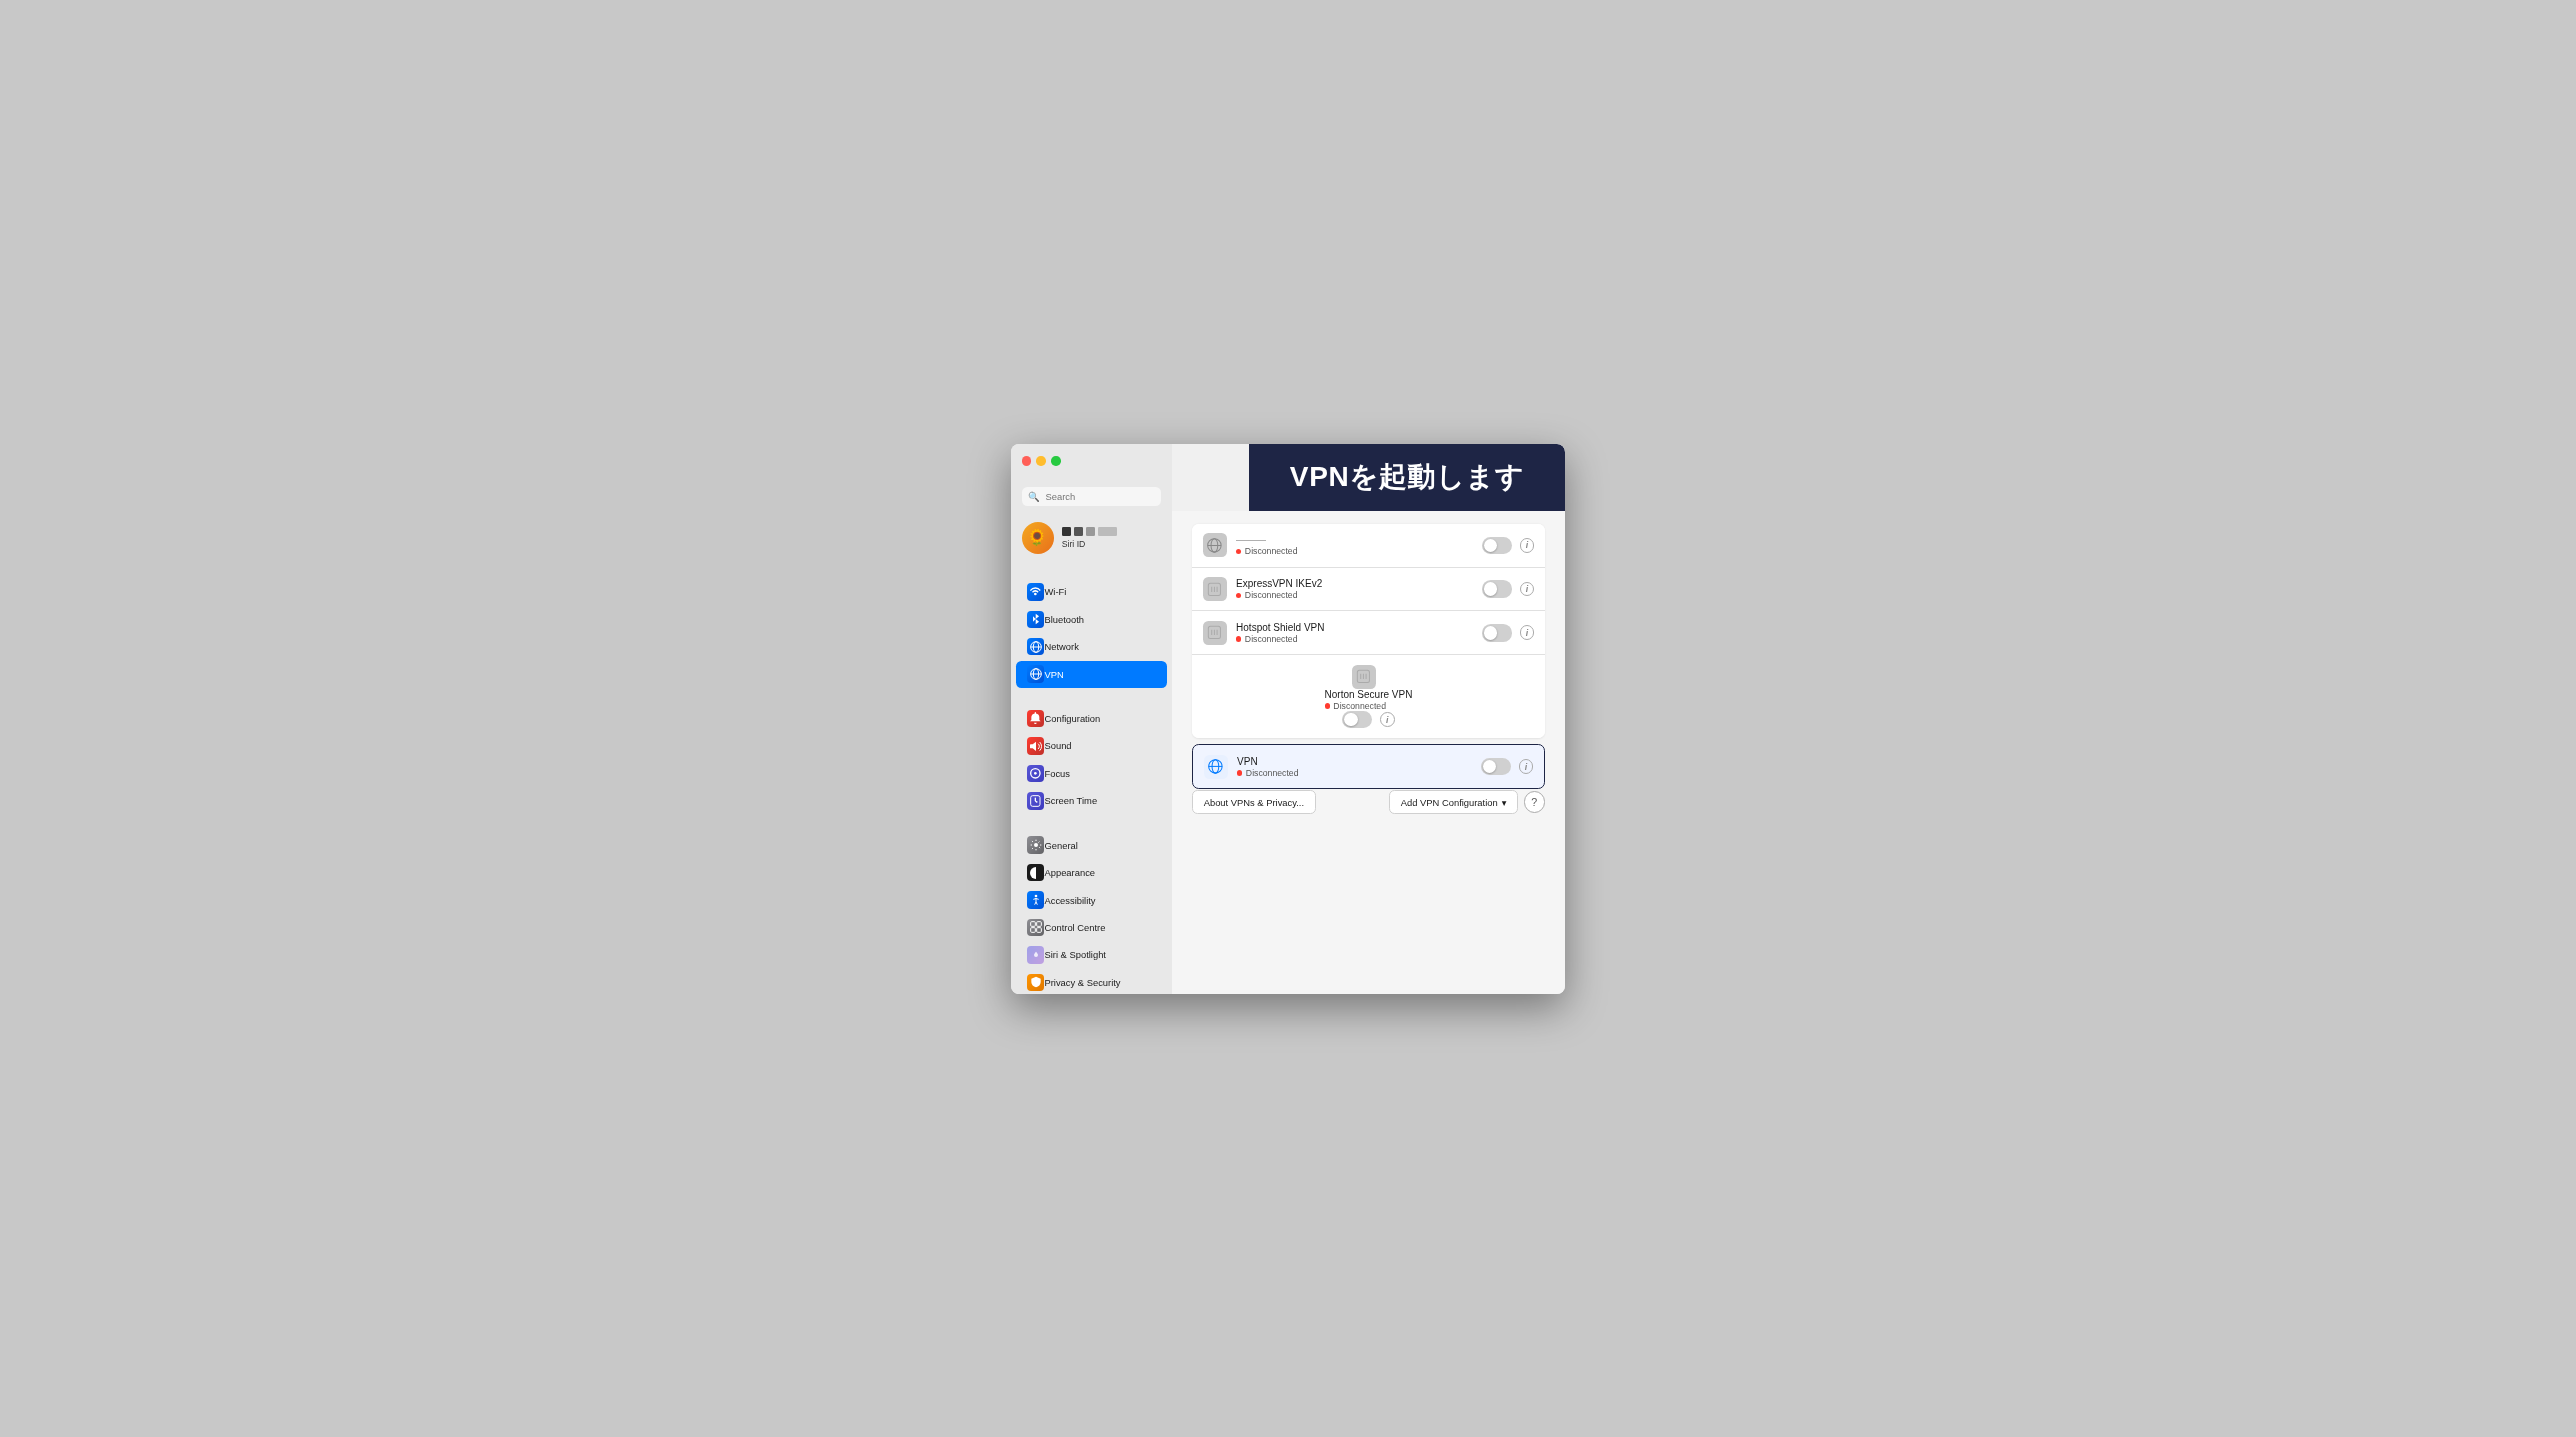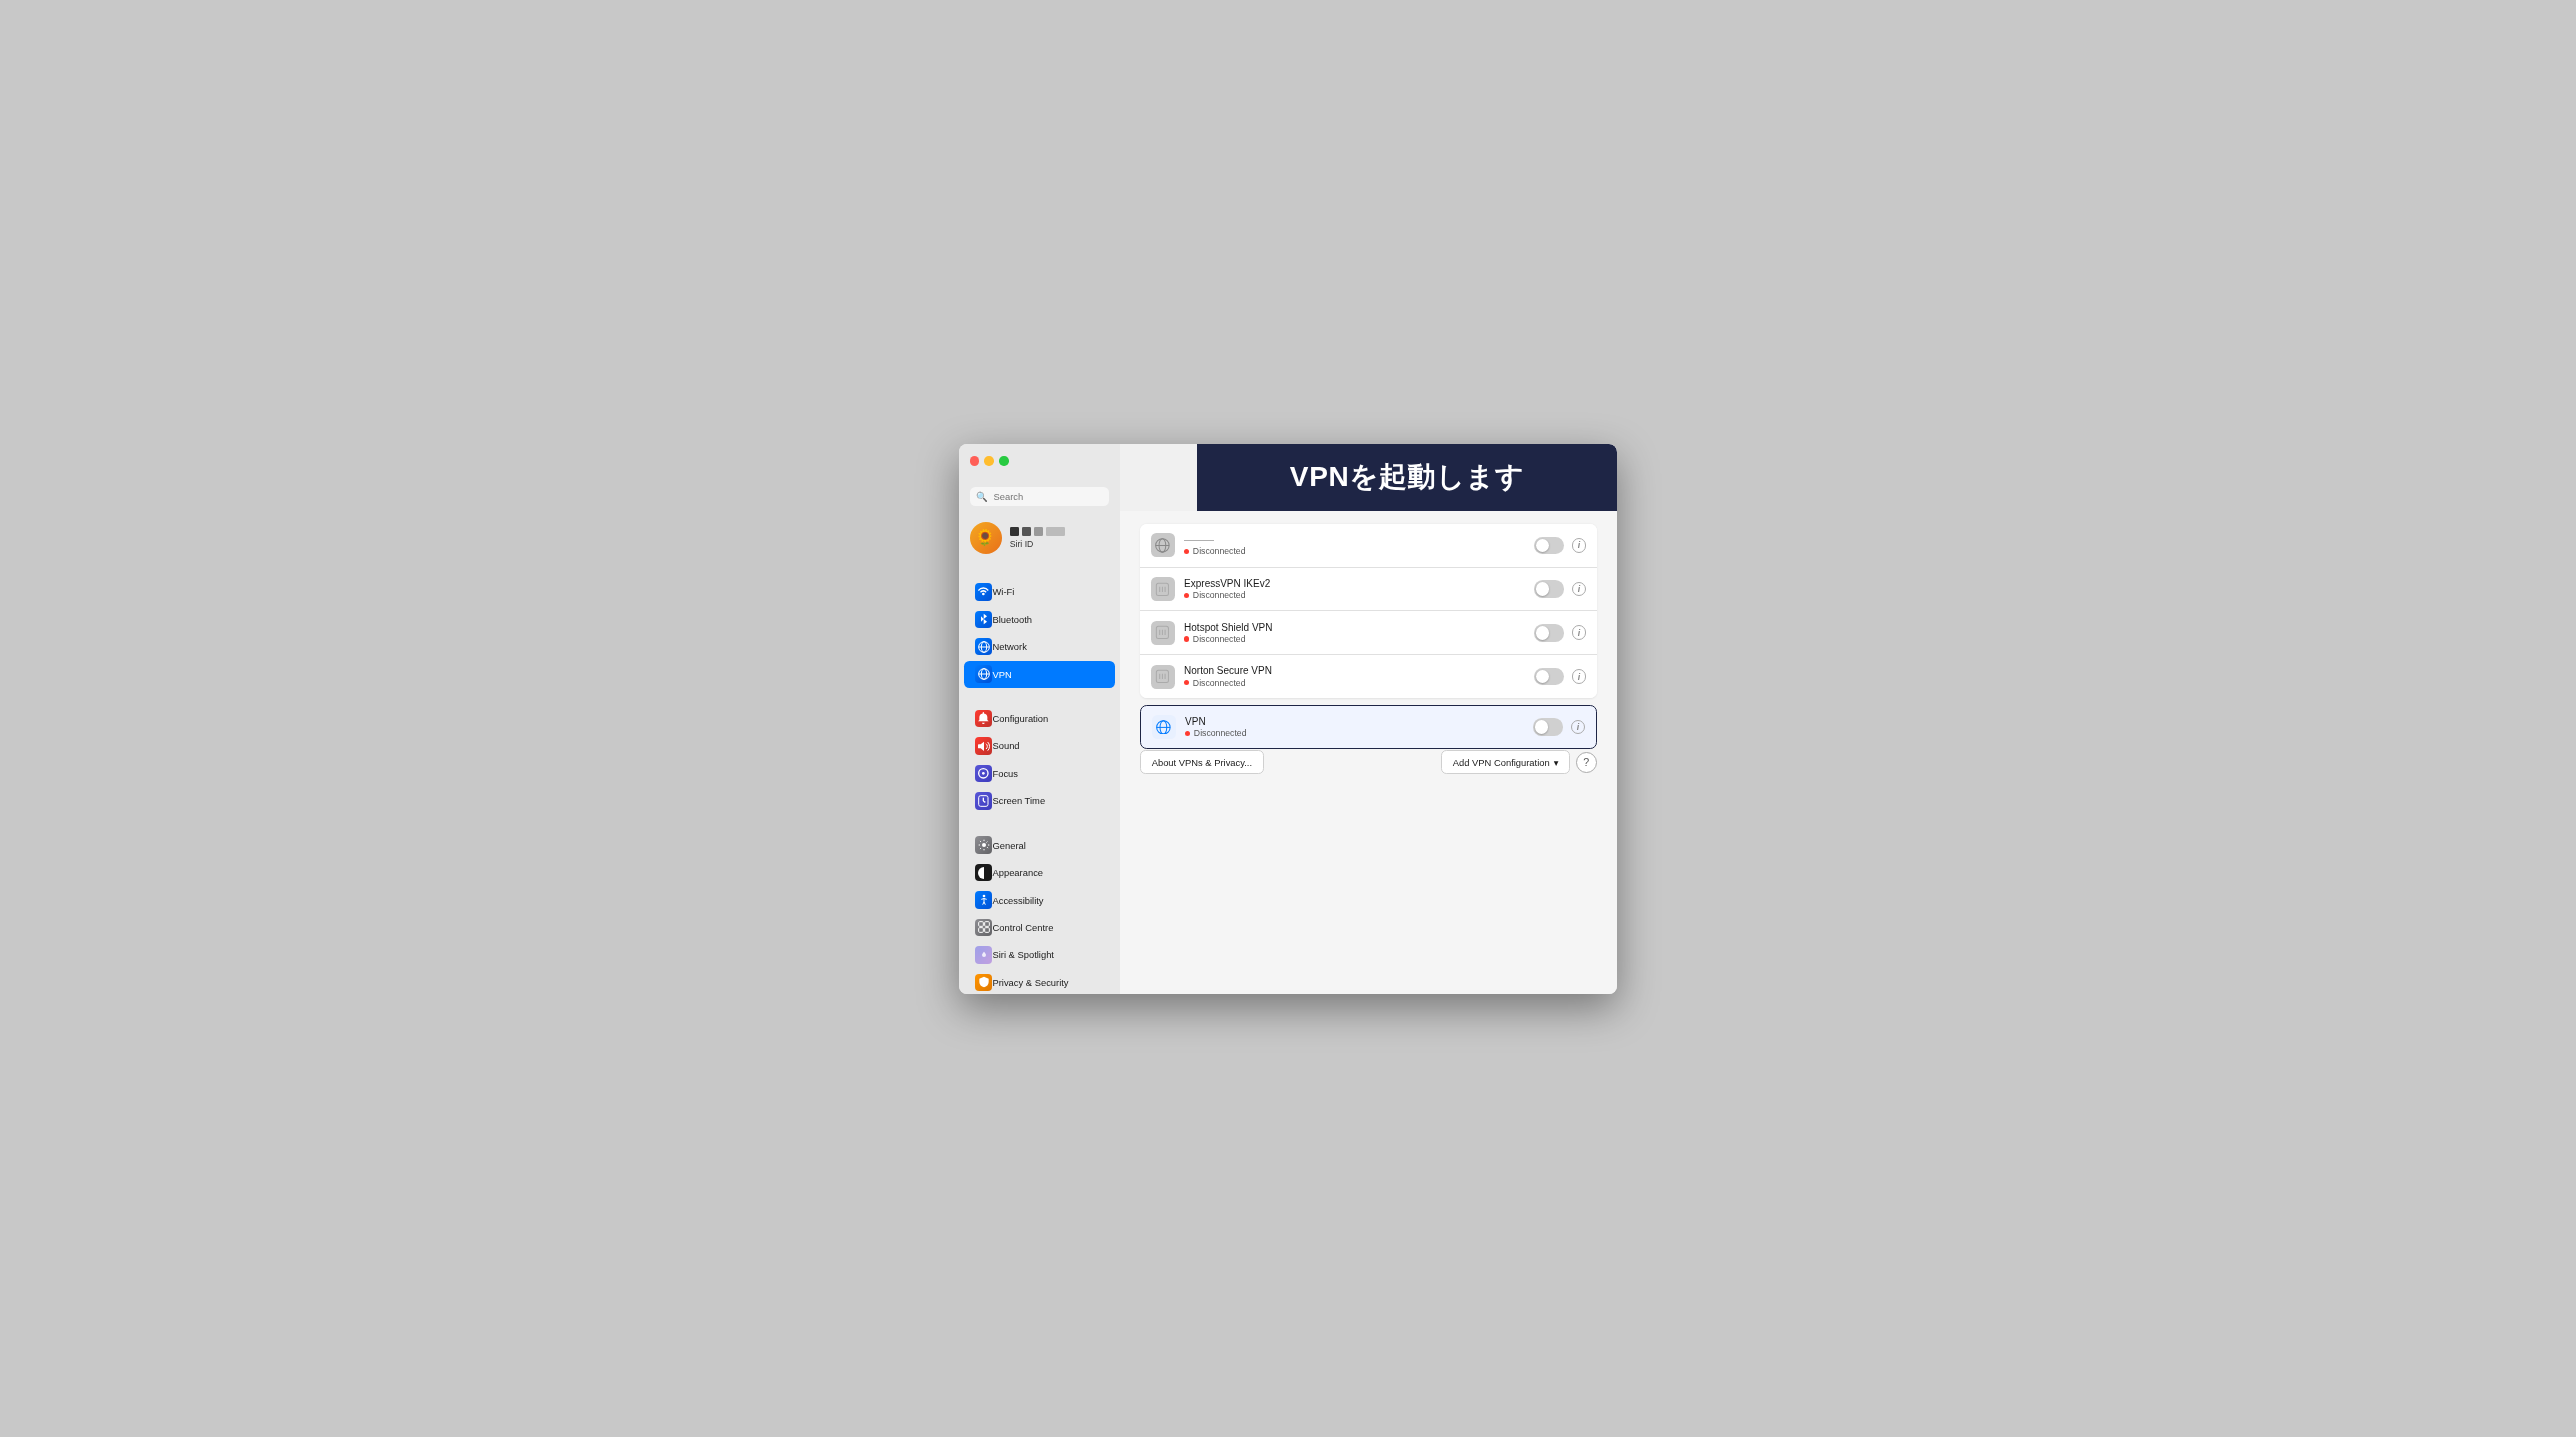--- a/index.html
+++ b/index.html
@@ -6,21 +6,21 @@
     body {
       background: #c8c8c8;
       display: flex;
       align-items: center;
       justify-content: center;
       min-height: 100vh;
       font-family: -apple-system, BlinkMacSystemFont, 'Helvetica Neue', sans-serif;
     }
 
     .window {
-      width: 658px;
+      width: 554px;
       min-height: 550px;
       background: #f0f0f0;
       border-radius: 8px;
       box-shadow: 0 13.4px 40px rgba(0,0,0,0.4);
       overflow: hidden;
       display: flex;
       flex-direction: column;
       position: relative;
     }
 
@@ -411,20 +411,21 @@
       overflow: hidden;
       box-shadow: 0 0.7px 2px rgba(0,0,0,0.08);
     }
 
     .vpn-list-group .vpn-item {
       border-radius: 0;
     }
 
     .vpn-list-group .vpn-item:last-child {
       border-bottom: none;
+      flex-direction: column;
     }
   </style>
 </head>
 <body>
 
 <div class="window">
 
   <div class="title-bar">
     <div class="traffic-lights">
       <div class="traffic-light close"></div>

